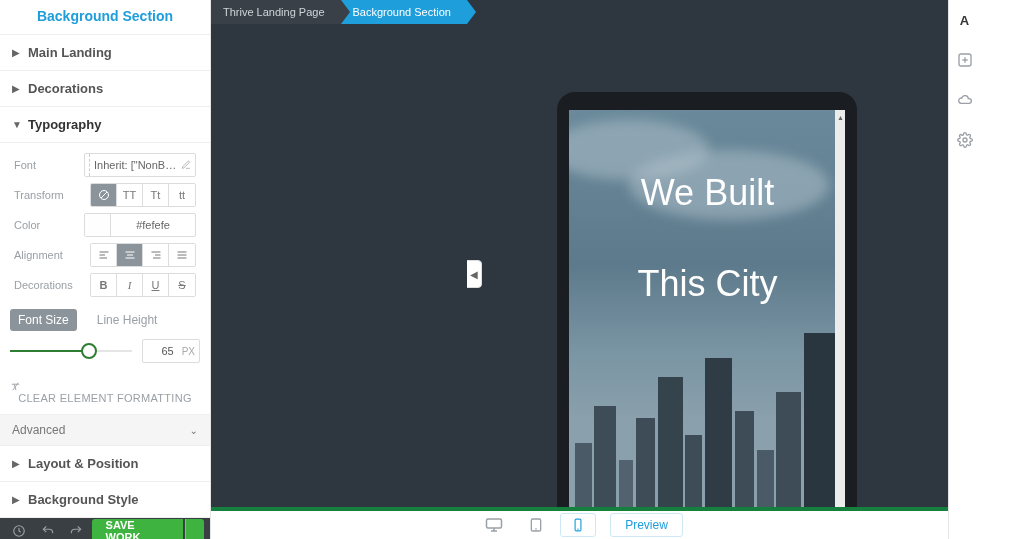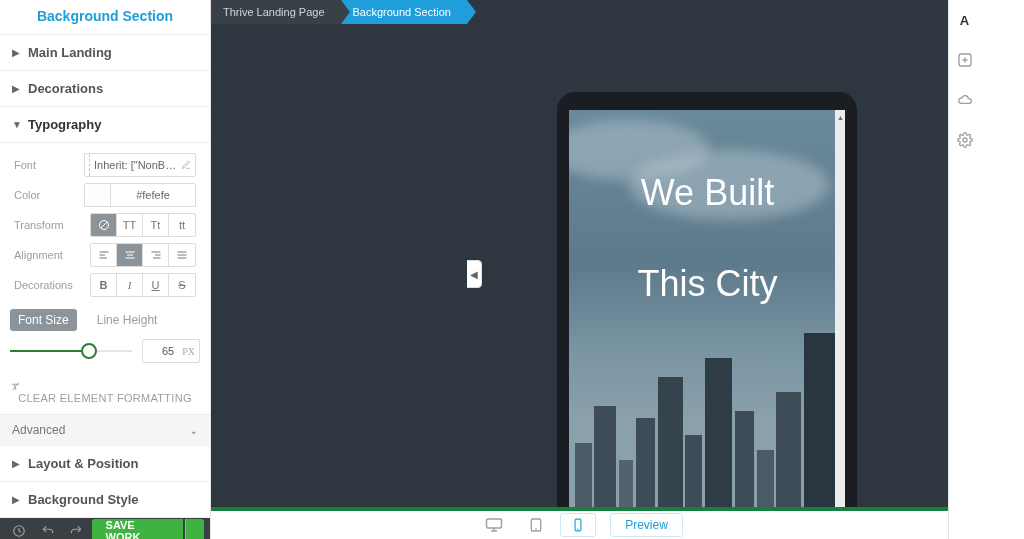--- a/index.html
+++ b/index.html
@@ -32,21 +32,21 @@
 .tabs-row { display:flex; gap:12px; padding:8px 0 4px; }
 .tab { font-size:12px; color:#9aa0a6; padding:4px 8px; border-radius:3px; cursor:pointer;}
 .tab.active{ background:#8c949b; color:#fff;}
 .slider-row { display:flex; align-items:center; gap:10px; padding:4px 0 8px;}
 .slider { flex:1; position:relative; height:20px;}
 .slider-track{ position:absolute; top:9px; left:0; right:0; height:2px; background:#e5e5e5;}
 .slider-fill{ position:absolute; top:9px; left:0; height:2px; background:#2e7d32; width:60%;}
 .slider-thumb{ position:absolute; top:2px; left:58%; width:16px; height:16px; border:2px solid #2e7d32; background:#fff; border-radius:50%;}
 .size-inp{ display:flex; align-items:center; border:1px solid #dcdcdc; height:24px; width:58px; border-radius:2px;}
 .size-inp .num{ flex:1; text-align:right; padding-right:4px; font-size:11px; color:#555;}
-.size-inp .unit{ font-size:10px; color:#aaa; padding:0 4px;font-family:Liberation Serif, serif;}
+.size-inp .unit{ font-size:10px; color:#aaa; padding:0 4px;}
 .clear-fmt { text-align:center; color:#9aa0a6; font-size:11px; padding:10px 0; letter-spacing:.3px; cursor:pointer; }
 .clear-fmt svg{ vertical-align:middle; margin-right:4px;}
 .advanced { display:flex; align-items:center; justify-content:space-between; padding:8px 12px; background:#f5f5f5; border-top:1px solid #eee; border-bottom:1px solid #eee; color:#777; font-size:12px; cursor:pointer;}
 .bottom-bar { margin-top:auto; height:33px; background:#3a3f44; display:flex; align-items:center; padding:0 6px; gap:2px;}
 .bb-icon{ width:28px; height:26px; display:flex; align-items:center; justify-content:center; color:#9aa0a6; cursor:pointer;}
 .save-btn{ margin-left:auto; background:#3fb33f; color:#fff; font-size:11px; font-weight:600; height:24px; padding:0 14px; border-radius:3px 0 0 3px; display:flex; align-items:center; cursor:pointer;}
 .save-exp{ width:20px; height:24px; background:#3fb33f; border-left:1px solid rgba(255,255,255,.3); border-radius:0 3px 3px 0; display:flex; align-items:center; justify-content:center; color:#fff; cursor:pointer;}
 .main { flex:1; display:flex; background:#2e3640; position:relative;}
 .breadcrumbs{ height:24px; background:#3a4048; display:flex; align-items:center;}
 .crumb{ height:24px; display:flex; align-items:center; padding:0 16px 0 12px; color:#cfd5da; font-size:11px; position:relative; cursor:pointer;}
@@ -106,39 +106,39 @@
           <span class="pen">
             <svg width="10" height="10" viewBox="0 0 24 24" fill="none" stroke="currentColor" stroke-width="2">
                 <path d="M12 20h9"></path>
                 <path d="M16.5 3.5a2.1 2.1 0 013 3L7 19l-4 1 1-4 12.5-12.5z"></path>
               </svg>
           </span>
         </div>
       </div>
 
       <div class="field">
-        <span class="field-label">Color</span>
-        <div class="color-box">
-          <div class="color-swatch"></div>
-          <div class="color-val">#fefefe</div>
-        </div>
-      </div>
-
-      <div class="field">
         <span class="field-label">Transform</span>
         <div class="btn-grp">
           <div class="b active">
               <svg class="icon-svg" viewBox="0 0 24 24" fill="none" stroke="currentColor" stroke-width="2">
                 <circle cx="12" cy="12" r="9"></circle>
                 <line x1="6" y1="18" x2="18" y2="6"></line>
               </svg>
             </div>
           <div class="b">TT</div>
           <div class="b">Tt</div>
           <div class="b">tt</div>
+        </div>
+      </div>
+
+      <div class="field">
+        <span class="field-label">Color</span>
+        <div class="color-box">
+          <div class="color-swatch"></div>
+          <div class="color-val">#fefefe</div>
         </div>
       </div>
 
       <div class="field">
         <span class="field-label">Alignment</span>
         <div class="btn-grp">
           <div class="b">
               <svg class="icon-svg" viewBox="0 0 24 24" stroke="currentColor" stroke-width="2">
                 <line x1="3" y1="6" x2="21" y2="6"></line>
                 <line x1="3" y1="12" x2="14" y2="12"></line>

